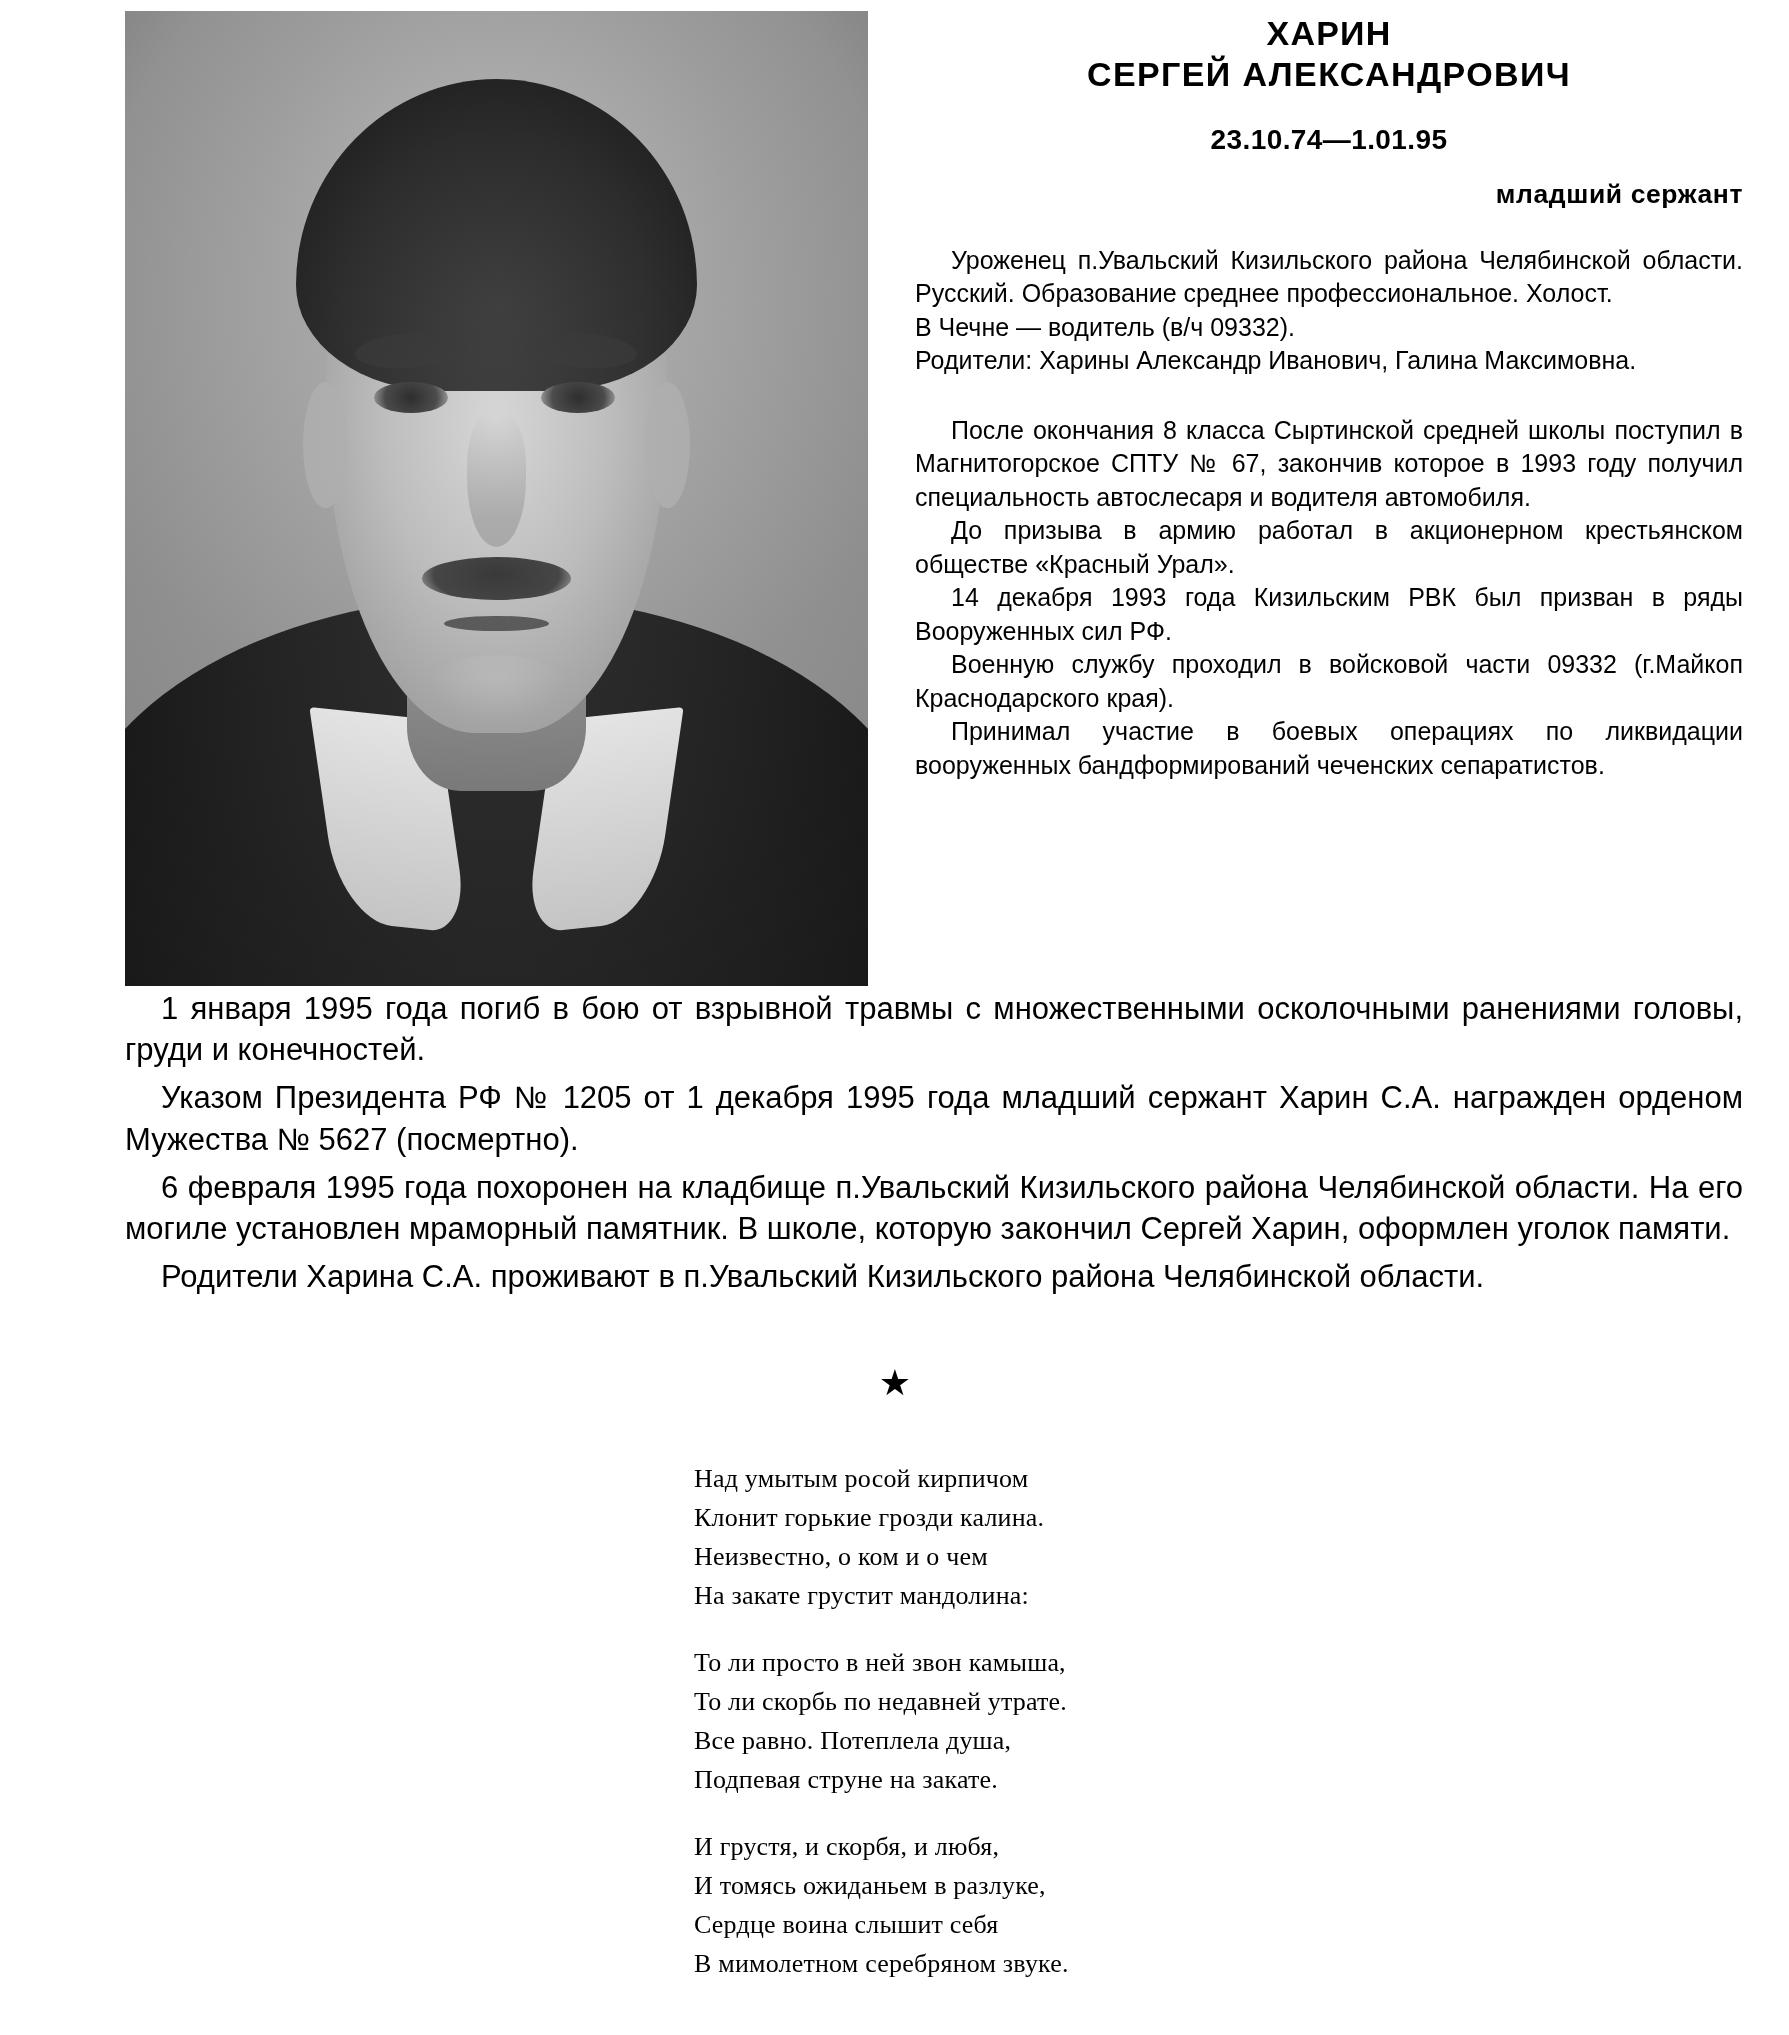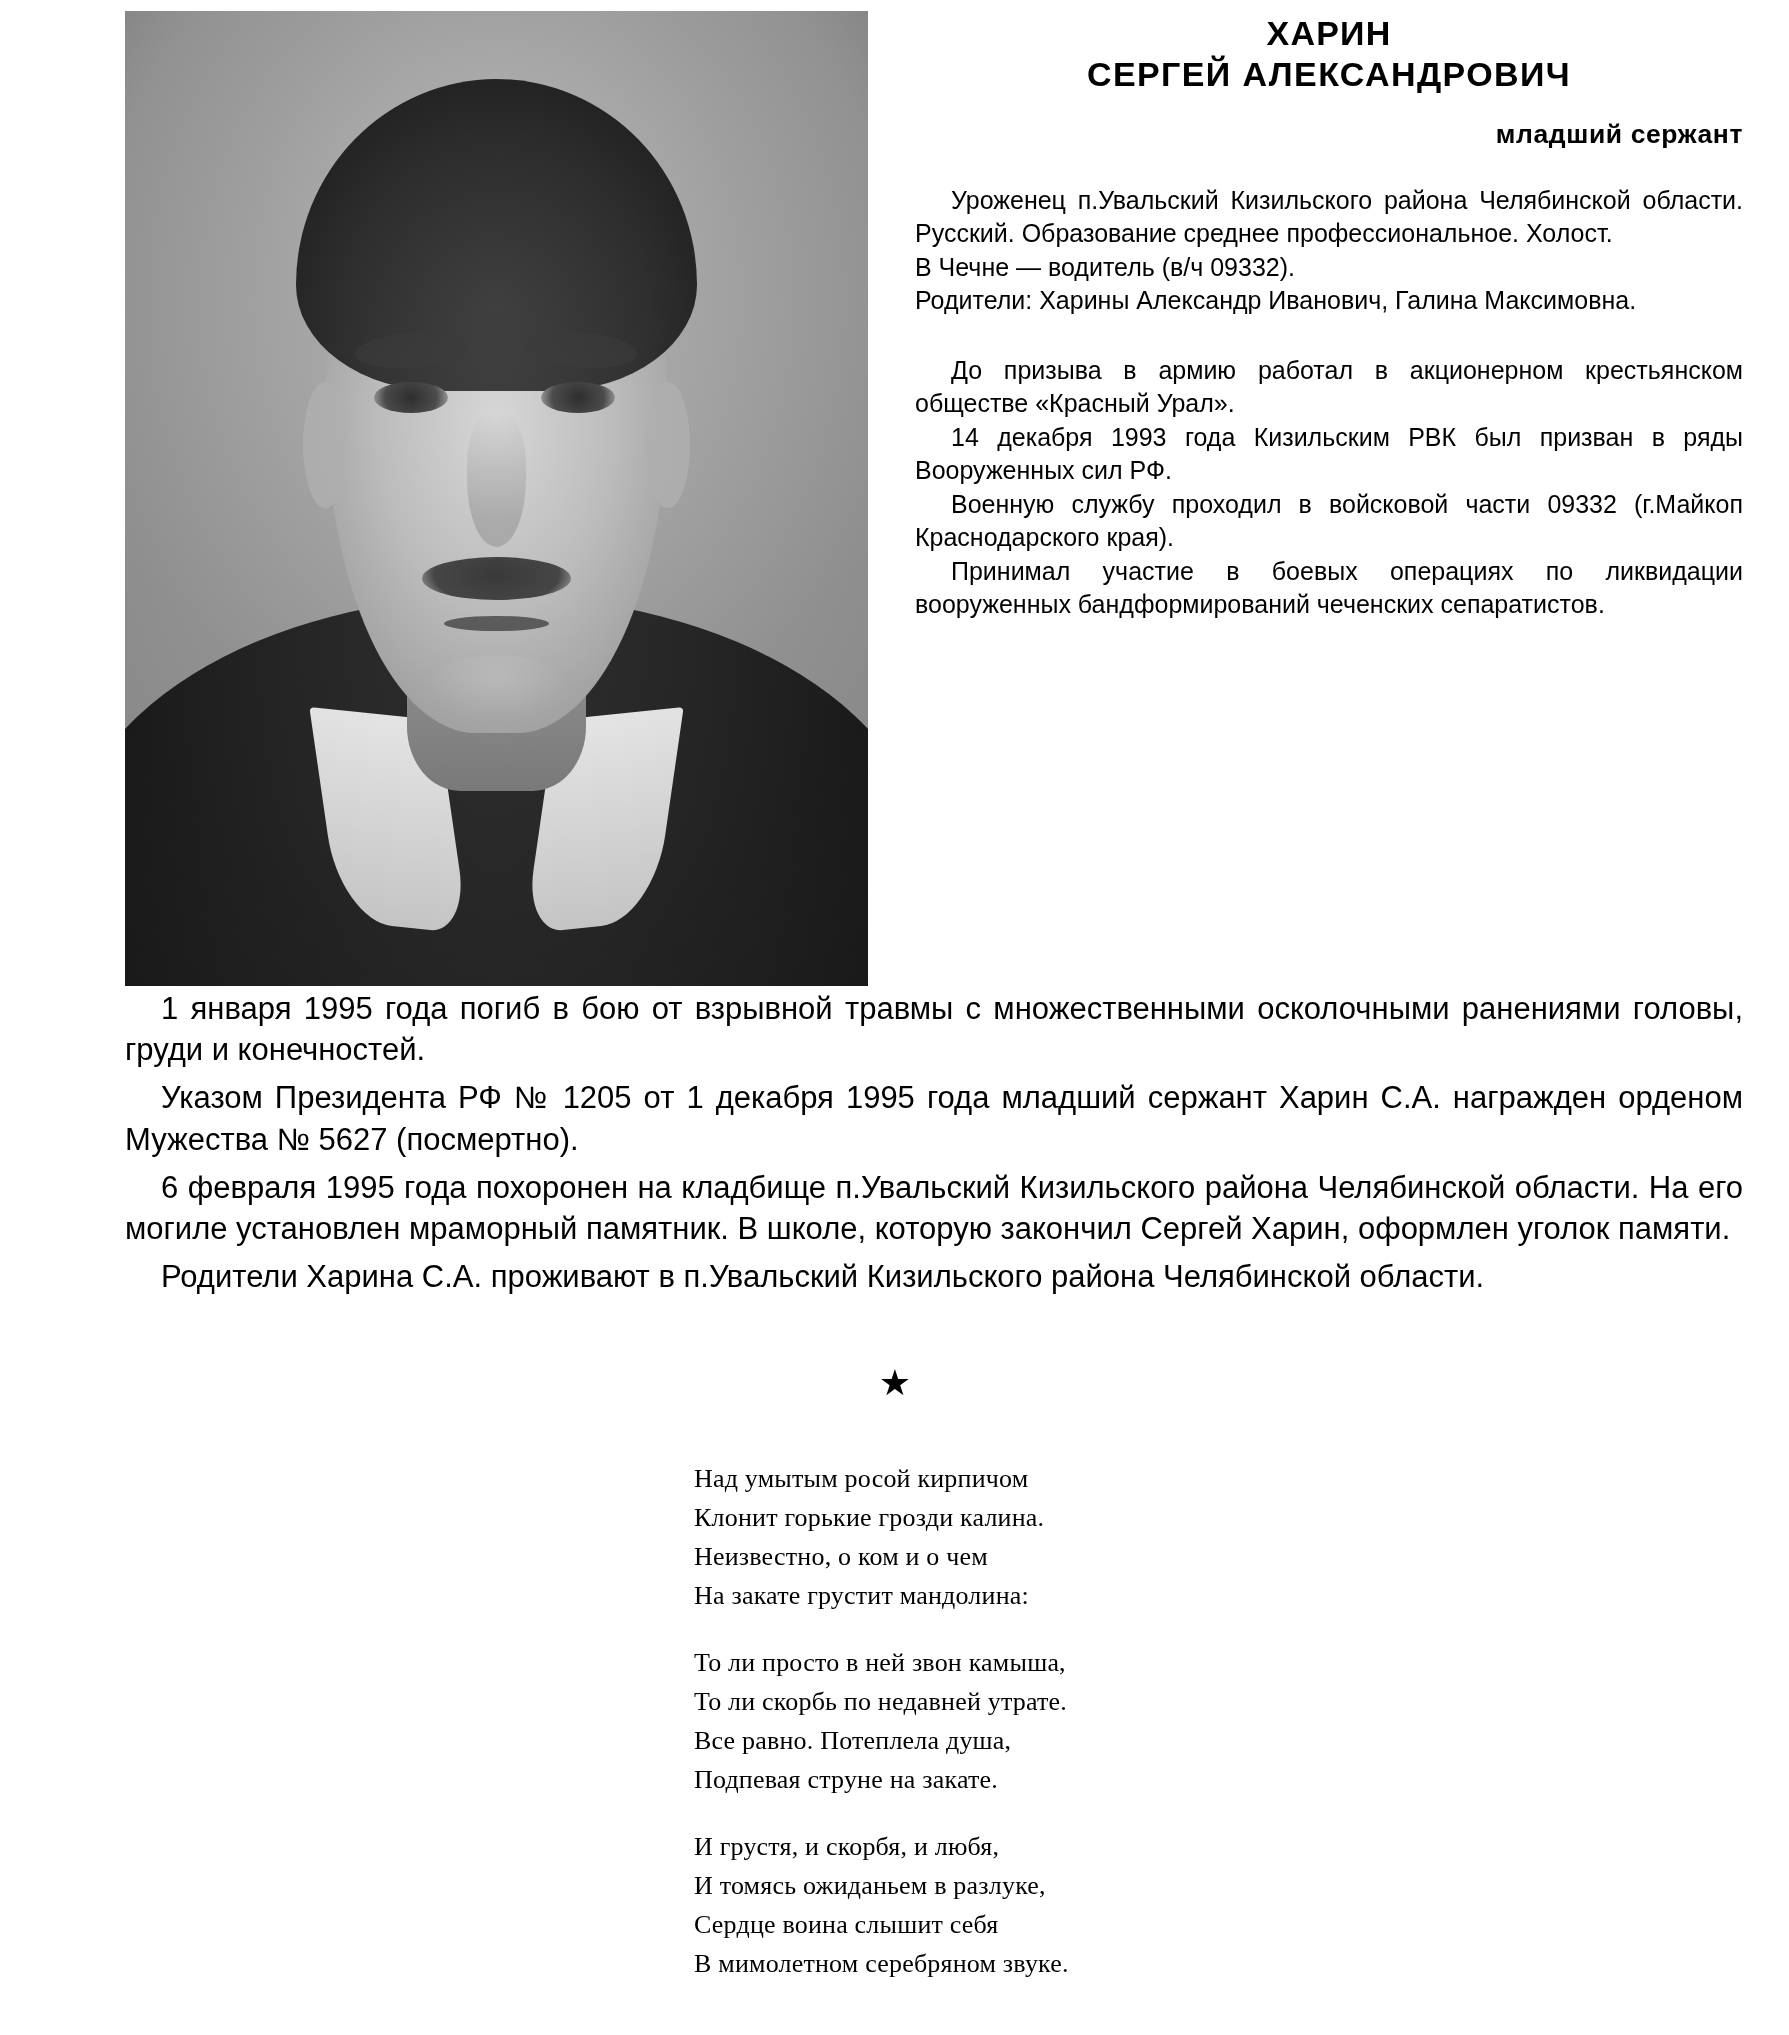--- a/index.html
+++ b/index.html
@@ -273,30 +273,32 @@
       </div>
     </div>
 
     <div class="right-col">
 
       <h1 class="name">
         <span>ХАРИН</span>
         <span class="line2">СЕРГЕЙ АЛЕКСАНДРОВИЧ</span>
       </h1>
 
+      <div class="dates">23.10.74—1.01.95</div>
 
       <div class="rank">младший сержант</div>
 
       <div class="block-gap-1">
         <p class="para indent">Уроженец п.Увальский Кизильского района Челябинской области. Русский. Образование среднее профессиональное. Холост.</p>
         <p class="para">В Чечне — водитель (в/ч 09332).</p>
         <p class="para">Родители: Харины Александр Иванович, Галина Максимовна.</p>
       </div>
 
       <div class="block-gap-2">
+        <p class="para indent">После окончания 8 класса Сыртинской средней школы поступил в Магнитогорское СПТУ № 67, закончив которое в 1993 году получил специальность автослесаря и водителя автомобиля.</p>
         <p class="para indent">До призыва в армию работал в акционерном крестьянском обществе «Красный Урал».</p>
         <p class="para indent">14 декабря 1993 года Кизильским РВК был призван в ряды Вооруженных сил РФ.</p>
         <p class="para indent">Военную службу проходил в войсковой части 09332 (г.Майкоп Краснодарского края).</p>
         <p class="para indent">Принимал участие в боевых операциях по ликвидации вооруженных бандформирований чеченских сепаратистов.</p>
       </div>
 
     </div>
   </div>
 
   <div class="full-width">

